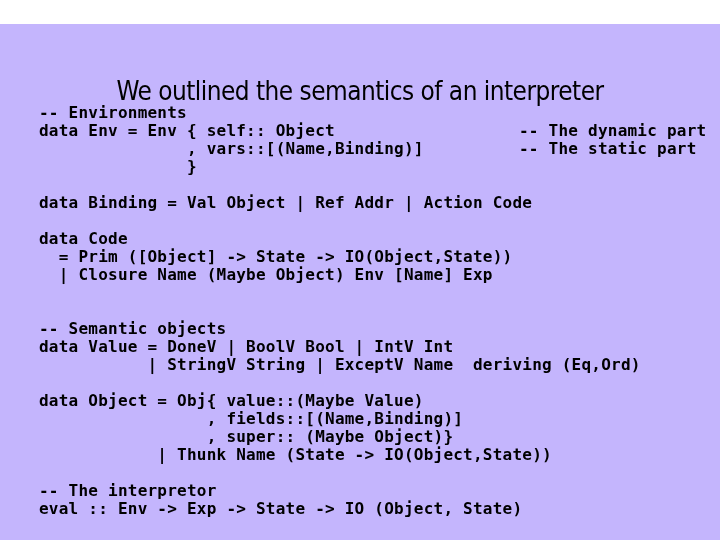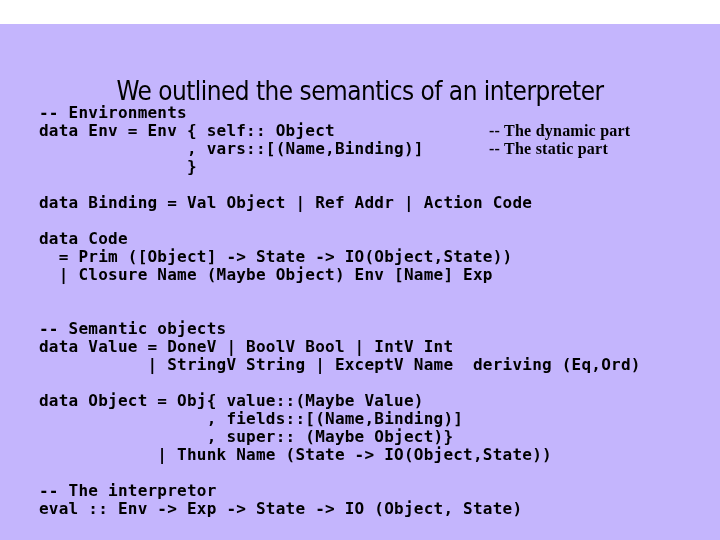--- a/index.html
+++ b/index.html
@@ -61,24 +61,23 @@
     height: 18px;
     white-space: pre;
   }
 
   .code-line.blank {
     height: 18px;
   }
 
   .side-comment {
     position: absolute;
-    left: 450px;
+    left: 480px;
     top: 0;
     white-space: pre;
-    font-family: Liberation Serif, serif;
   }
 </style>
 </head>
 <body>
 
 <div id="slide">
 
   <h1 id="slide-title">We outlined the semantics of an interpreter</h1>
 
   <div id="code-body"><div class="code-line"><span>-- Environments</span></div><div class="code-line"><span>data Env = Env { self:: Object</span><span class="side-comment">-- The dynamic part</span></div><div class="code-line"><span>               , vars::[(Name,Binding)]</span><span class="side-comment">-- The static part</span></div><div class="code-line"><span>               }</span></div><div class="code-line blank"><span></span></div><div class="code-line"><span>data Binding = Val Object | Ref Addr | Action Code</span></div><div class="code-line blank"><span></span></div><div class="code-line"><span>data Code</span></div><div class="code-line"><span>  = Prim ([Object] -&gt; State -&gt; IO(Object,State))</span></div><div class="code-line"><span>  | Closure Name (Maybe Object) Env [Name] Exp</span></div><div class="code-line blank"><span></span></div><div class="code-line blank"><span></span></div><div class="code-line"><span>-- Semantic objects</span></div><div class="code-line"><span>data Value = DoneV | BoolV Bool | IntV Int</span></div><div class="code-line"><span>           | StringV String | ExceptV Name  deriving (Eq,Ord)</span></div><div class="code-line blank"><span></span></div><div class="code-line"><span>data Object = Obj{ value::(Maybe Value)</span></div><div class="code-line"><span>                 , fields::[(Name,Binding)]</span></div><div class="code-line"><span>                 , super:: (Maybe Object)}</span></div><div class="code-line"><span>            | Thunk Name (State -&gt; IO(Object,State))</span></div><div class="code-line blank"><span></span></div><div class="code-line"><span>-- The interpretor</span></div><div class="code-line"><span>eval :: Env -&gt; Exp -&gt; State -&gt; IO (Object, State)</span></div></div>

